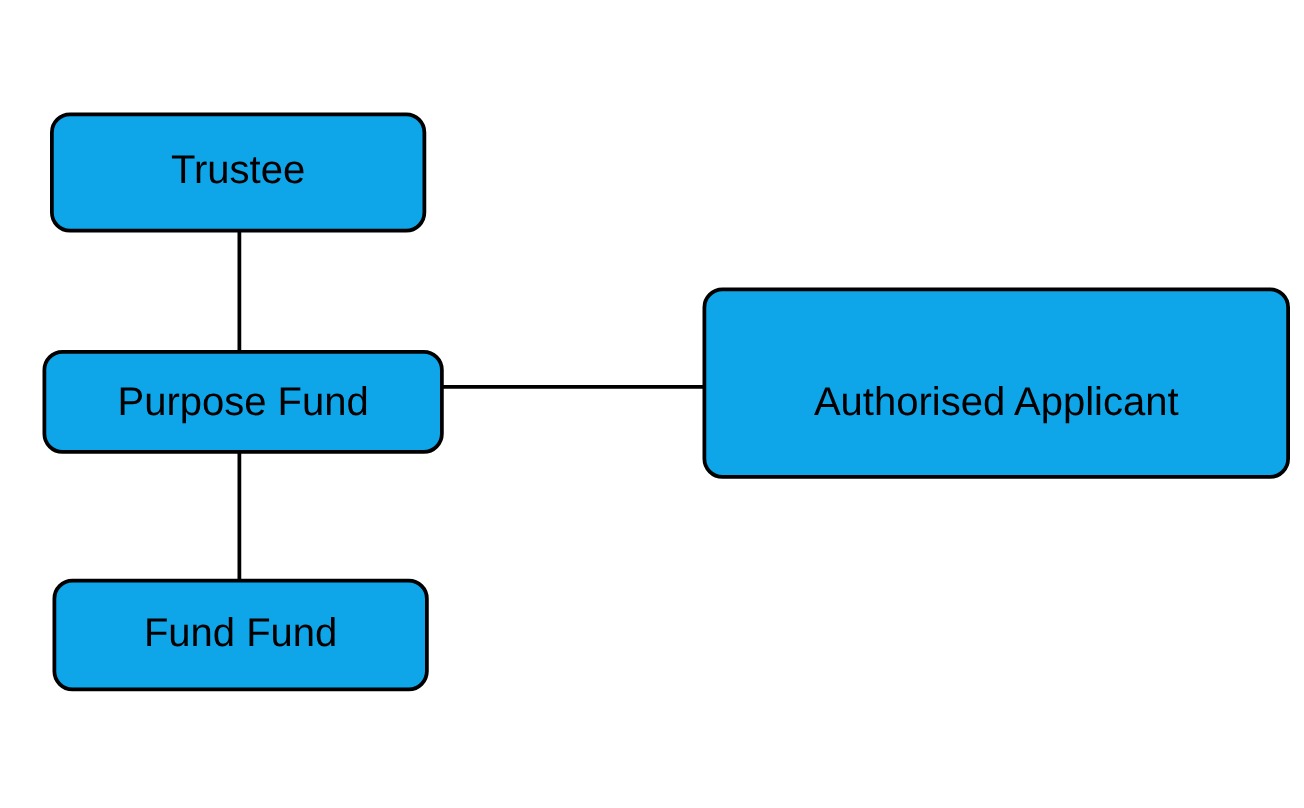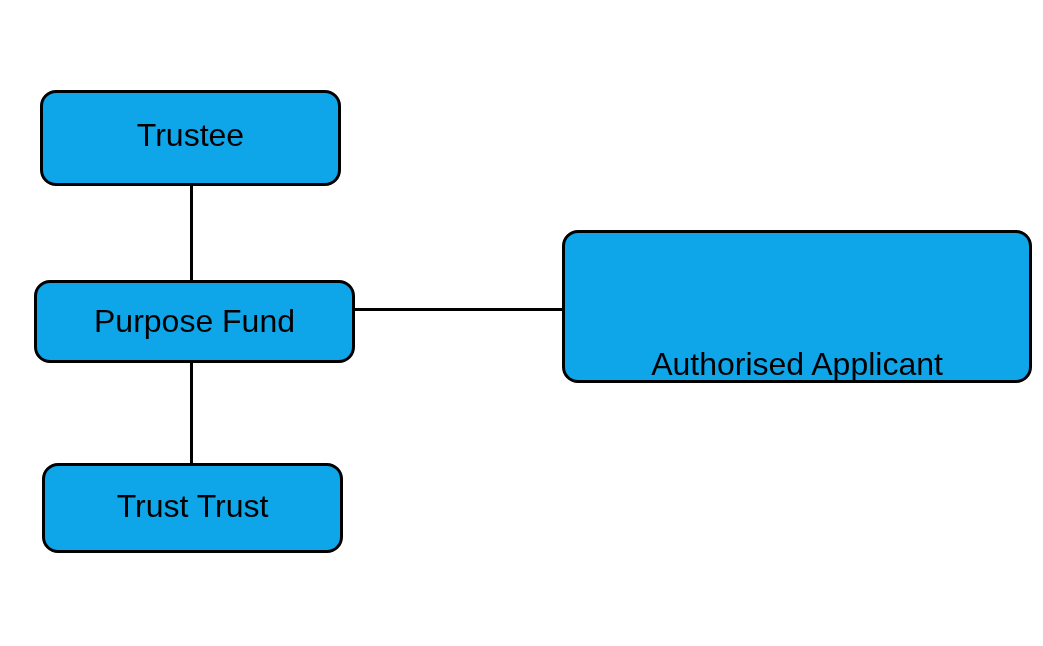--- a/index.html
+++ b/index.html
@@ -73,21 +73,21 @@
   }
   #node-trust-fund .node-label {
     transform: translateY(-2px);
   }
   
   #node-authorised-applicant {
     left: 562px;
     top: 230px;
     width: 470px;
     height: 153px;
-    align-items: flex-end;
+    align-items: center;
   }
   #node-authorised-applicant .node-label {
     margin-top: 29px;
   }
   
   #connector-trustee-purpose-trust {
     left: 190px;
     top: 163px;
     width: 3px;
     height: 120px;
@@ -120,20 +120,20 @@
 
   <div class="node" id="node-trustee">
     <span class="node-label">Trustee</span>
   </div>
 
   <div class="node" id="node-purpose-trust">
     <span class="node-label">Purpose Fund</span>
   </div>
 
   <div class="node" id="node-trust-fund">
-    <span class="node-label">Trust Trust</span>
+    <span class="node-label">Fund Fund</span>
   </div>
 
   <div class="node" id="node-authorised-applicant">
     <span class="node-label">Authorised Applicant</span>
   </div>
 
 </div>
 
 </body></html>

